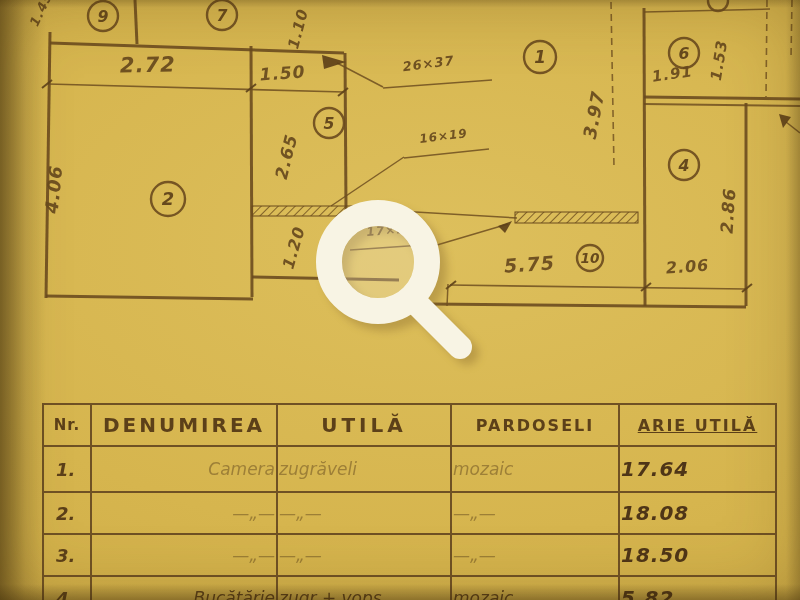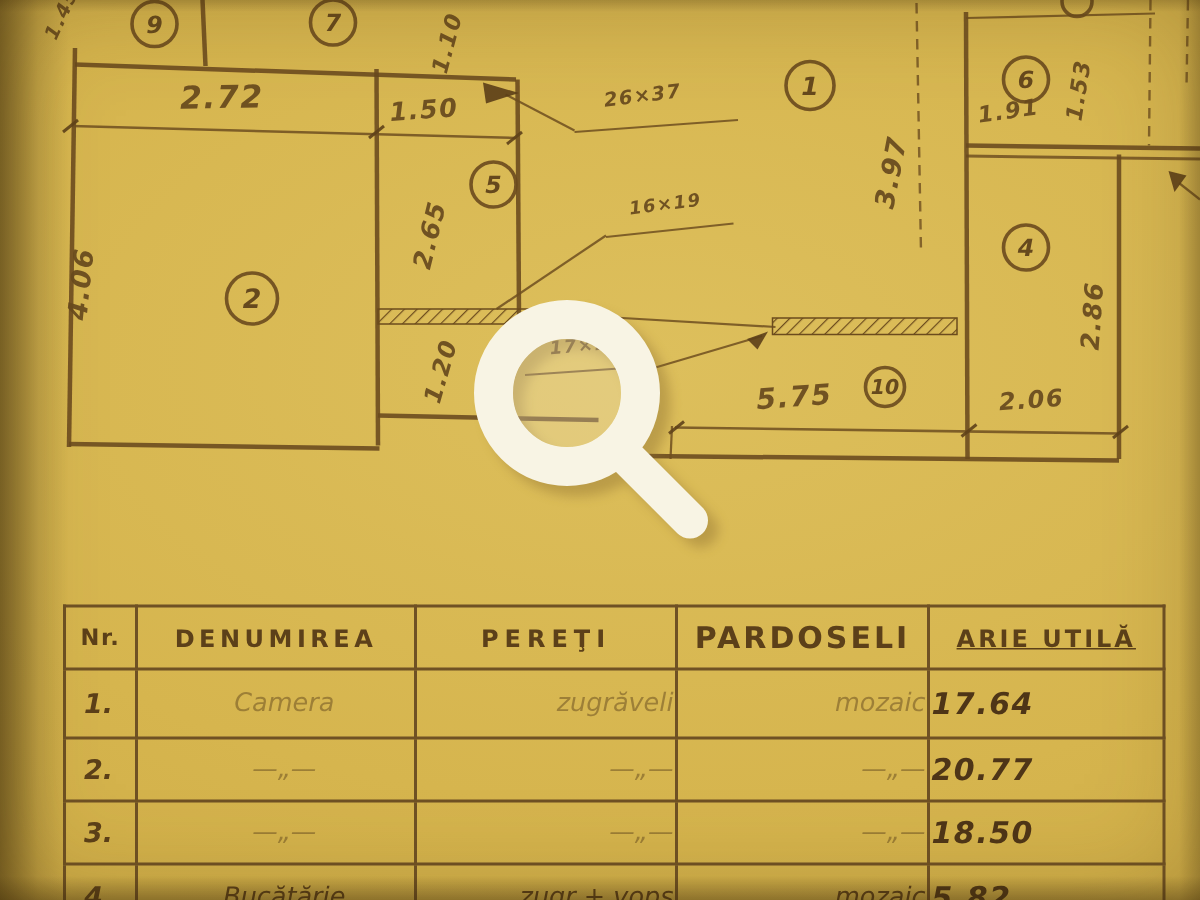--- a/index.html
+++ b/index.html
@@ -24,28 +24,28 @@
   .ln-tick{stroke:#5f421a;stroke-width:2;opacity:.9;}
   .ln-dash{stroke:#6f4f20;stroke-width:1.6;stroke-dasharray:7 5;opacity:.8;}
   .room-circ{fill:none;stroke:#6a4a1e;stroke-width:2.4;opacity:.9;}
   .room-num{fill:#5d4019;font-style:italic;font-weight:bold;opacity:.92;}
   .dim-text{fill:#684a1e;font-style:italic;font-weight:600;opacity:.92;letter-spacing:1px;}
   .arrowhead{fill:#5c3f18;opacity:.9;}
   
   #roomtable{position:absolute;left:42px;top:403px;width:733px;border-collapse:collapse;
              table-layout:fixed;color:#5c4019;}
   #roomtable td{border:2px solid #6f5124;overflow:hidden;white-space:nowrap;}
-  #roomtable tr.hdr td{font-weight:bold;letter-spacing:3px;font-size:16px;height:38px;text-align:center;}
+  #roomtable tr.hdr td{font-weight:bold;letter-spacing:3px;font-size:20px;height:38px;text-align:center;}
   #roomtable tr.hdr td.c1{font-size:15px;letter-spacing:1px;}
   #roomtable tr.hdr td.c3{letter-spacing:4px;}
-  #roomtable tr.hdr td.c4{font-size:20px;letter-spacing:2px;}
+  #roomtable tr.hdr td.c4{font-size:16px;letter-spacing:2px;}
   #roomtable tr.hdr td.c5{font-size:16px;letter-spacing:2px;text-decoration:underline;}
   #roomtable td.nr{font-size:18px;font-weight:bold;padding-left:12px;font-style:italic;}
-  #roomtable td.den{text-align:center;padding-left:12px;}
-  #roomtable td.mid{text-align:right;margin-top:48px;}
+  #roomtable td.den{text-align:right;padding-left:12px;}
+  #roomtable td.mid{text-align:left;margin-top:48px;}
   #roomtable td.arie{font-size:20px;font-weight:bold;font-style:italic;color:#4e3517;letter-spacing:1px;}
   #roomtable td.hand{font-style:italic;font-size:17px;}
   #roomtable .faint{color:rgba(110,82,35,.55);filter:blur(.4px);}
   #roomtable tr.r1{height:46px;} #roomtable tr.r2{height:42px;}
   #roomtable tr.r3{height:42px;} #roomtable tr.r4{height:44px;}
 </style>
 </head>
 <body>
 
 <div id="shot">
@@ -158,37 +158,37 @@
       <col style="width:48px">
         <col style="width:186px">
         <col style="width:174px">
       <col style="width:168px">
         <col style="width:157px">
     </colgroup>
     <tbody id="tbody">
         <tr class="hdr">
           <td class="c1">Nr.</td>
           <td class="c2">DENUMIREA</td>
-          <td class="c3">PEREŢI</td>
+          <td class="c3">UTILĂ</td>
           <td class="c4">PARDOSELI</td>
           <td class="c5">ARIE UTILĂ</td>
         </tr>
         <tr class="r1">
           <td class="nr">1.</td>
           <td class="den hand faint">Camera</td>
           <td class="mid hand faint">zugrăveli</td>
           <td class="mid hand faint">mozaic</td>
           <td class="arie">17.64</td>
         </tr>
         <tr class="r2">
           <td class="nr">2.</td>
           <td class="den hand faint">—„—</td>
           <td class="mid hand faint">—„—</td>
           <td class="mid hand faint">—„—</td>
-          <td class="arie">20.77</td>
+          <td class="arie">18.08</td>
         </tr>
         <tr class="r3">
           <td class="nr">3.</td>
           <td class="den hand faint">—„—</td>
           <td class="mid hand faint">—„—</td>
           <td class="mid hand faint">—„—</td>
           <td class="arie">18.50</td>
         </tr>
         <tr class="r4">
           <td class="nr">4.</td>

